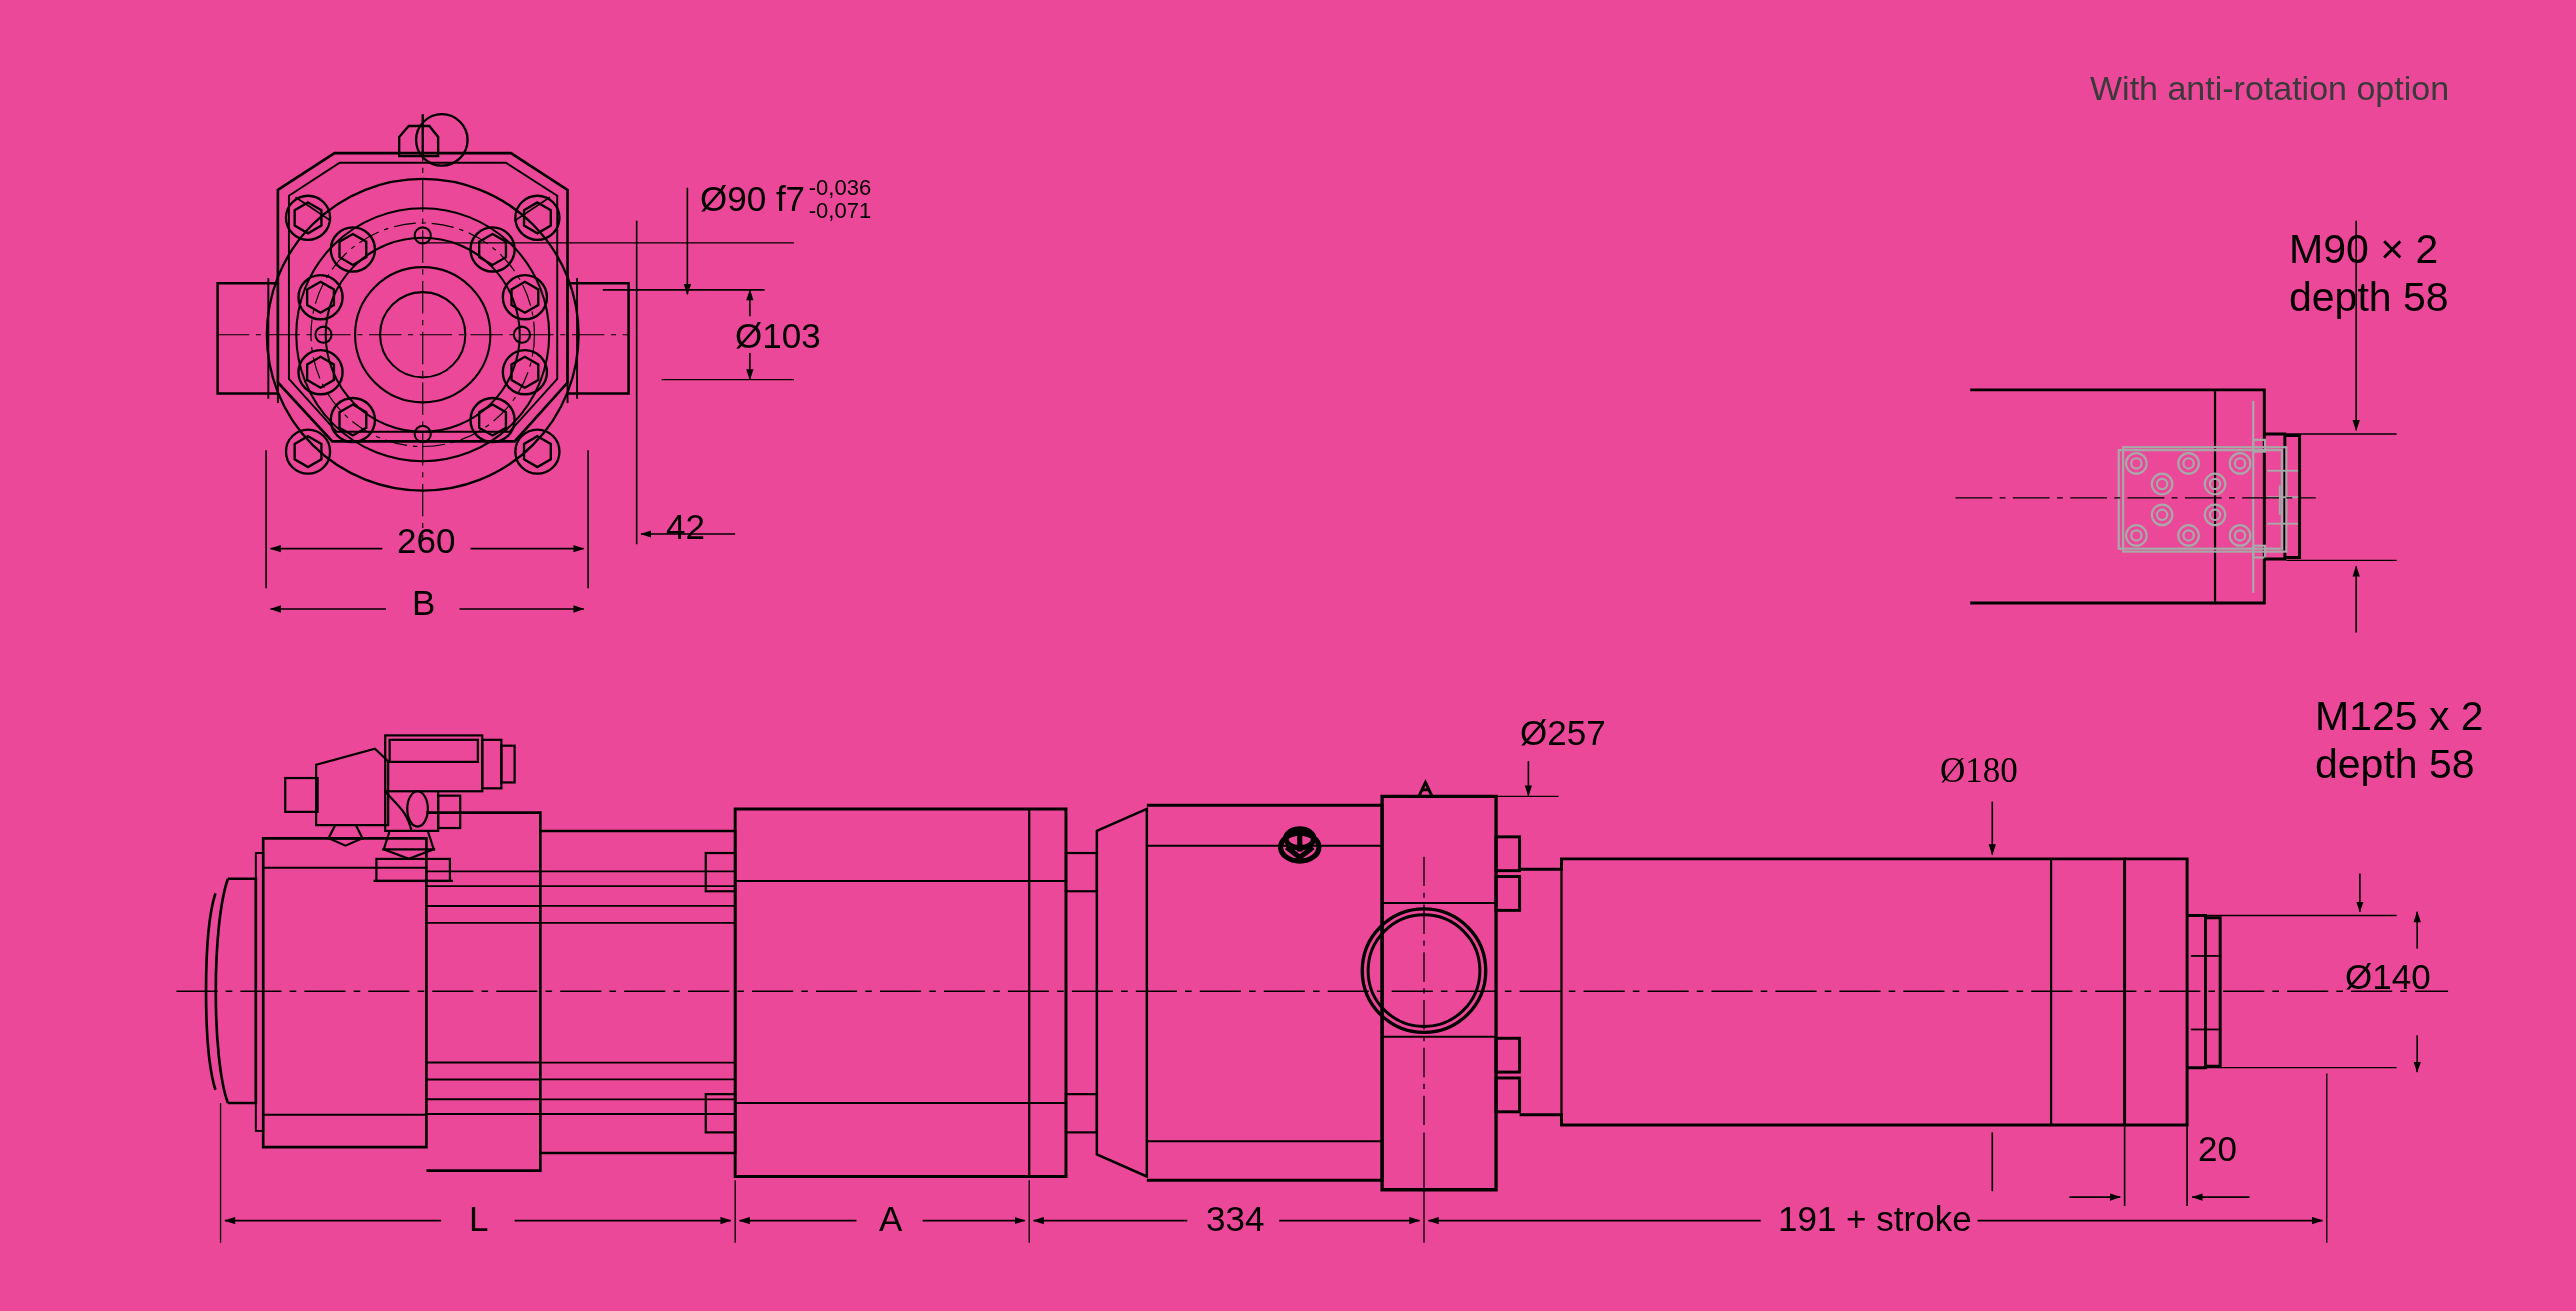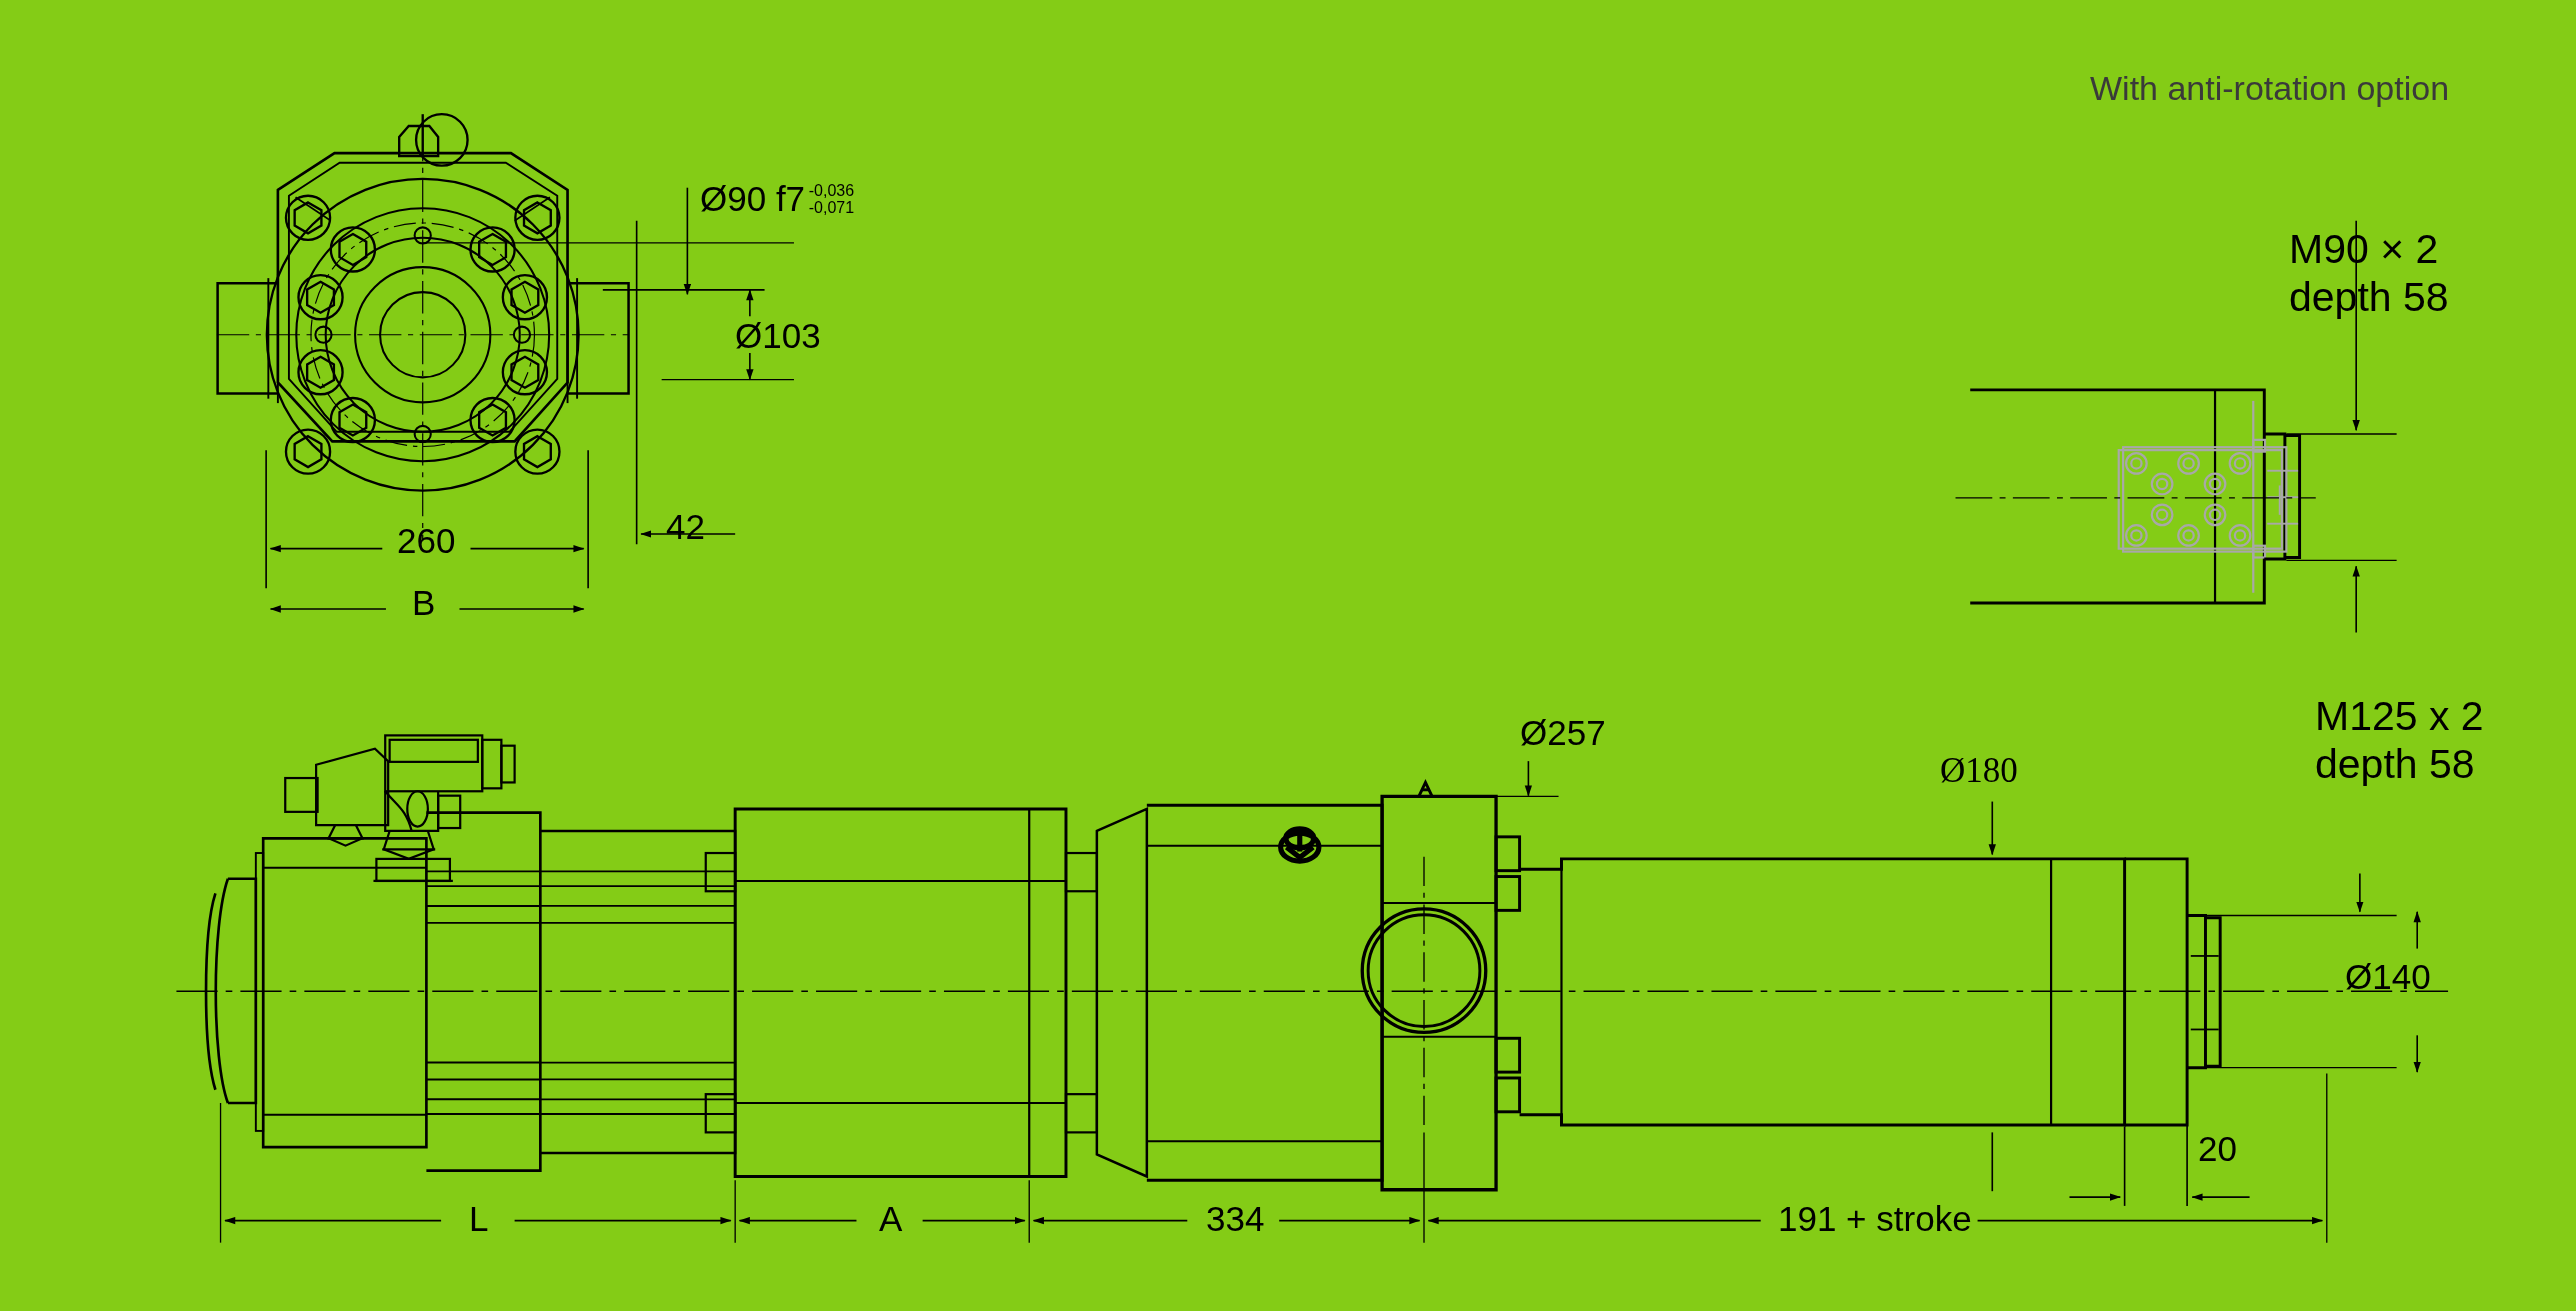--- a/index.html
+++ b/index.html
@@ -1,24 +1,24 @@
 <!DOCTYPE html>
 <html style="font-size:11.8px"><head>
 <meta charset="utf-8">
 <style>
   html,body{margin:0;padding:0;background:#ffffff;}
   body{width:2576px;height:1312px;overflow:hidden;
        font-family:"Liberation Sans","DejaVu Sans",sans-serif;}
-  #root{position:relative;width:2576px;height:1312px;background:#84cc16;}
+  #root{position:relative;width:2576px;height:1312px;background:#ec4899;}
   svg.layer{position:absolute;left:0;top:0;width:2576px;height:1312px;}
   .lbl{position:absolute;color:#000;white-space:nowrap;line-height:1.18;}
   .lbl.s48{font-size:35px;}
   .lbl.s44{font-size:41px;}
   .note{color:#3a3a3a;font-size:34px;}
-  .tolstack{display:inline-block;vertical-align:middle;font-size:16px;line-height:1.08;
+  .tolstack{display:inline-block;vertical-align:middle;font-size:22px;line-height:1.08;
             text-align:left;margin-left:3.7px;position:relative;top:0.7px;}
   .inl{display:inline-block;vertical-align:middle;}
 </style>
 </head>
 <body>
 
 <div id="root">
 
   <svg class="layer" viewBox="0 0 3504 1784" xmlns="http://www.w3.org/2000/svg">
     <defs>

